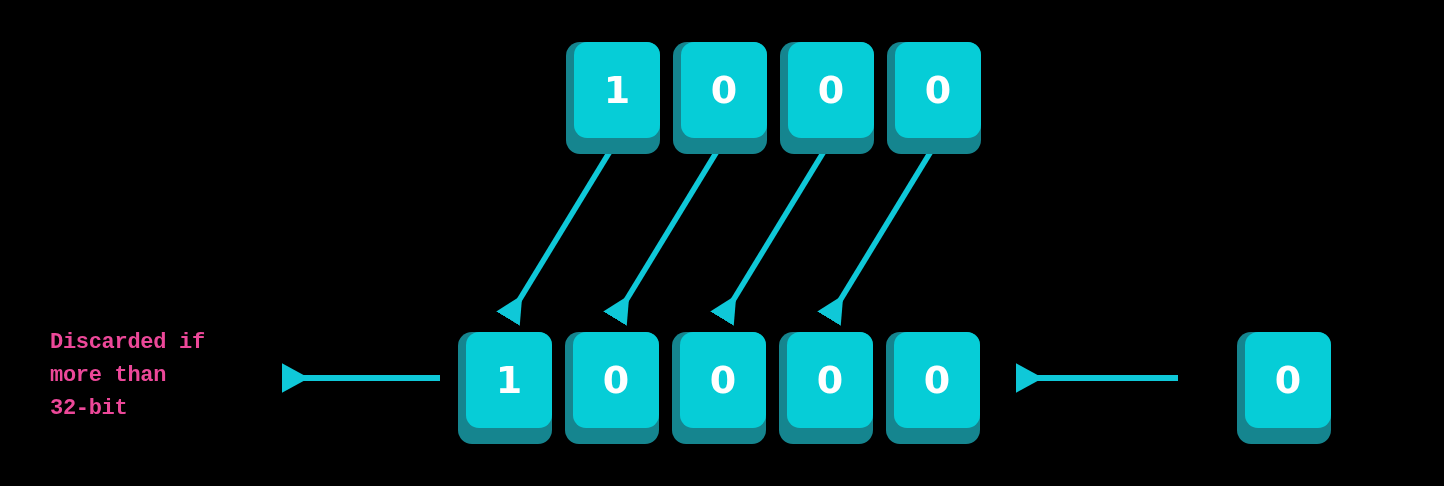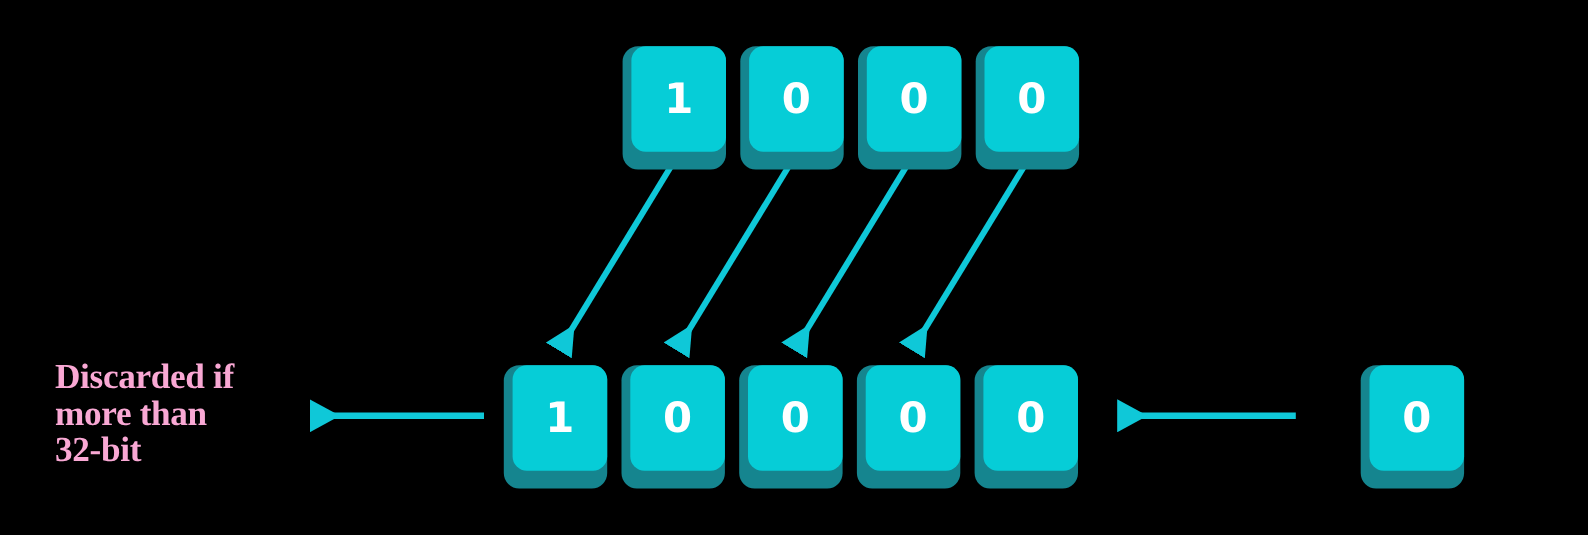--- a/index.html
+++ b/index.html
@@ -57,24 +57,24 @@
     letter-spacing: 0px;
     user-select: none;
   }
 
   
   #caption {
     position: absolute;
     left: 50px;
     top: 326px;
     width: 240px;
-    color: #f9a8d4;
-    font-family: Liberation Serif, serif;
+    color: #ec4899;
+    font-family: Liberation Mono, monospace;
     font-weight: 700;
-    font-size: 32px;
+    font-size: 22px;
     line-height: 33px;
     letter-spacing: -0.3px;
     white-space: pre-line;
   }
 
   
   #arrows {
     position: absolute;
     left: 0;
     top: 0;

